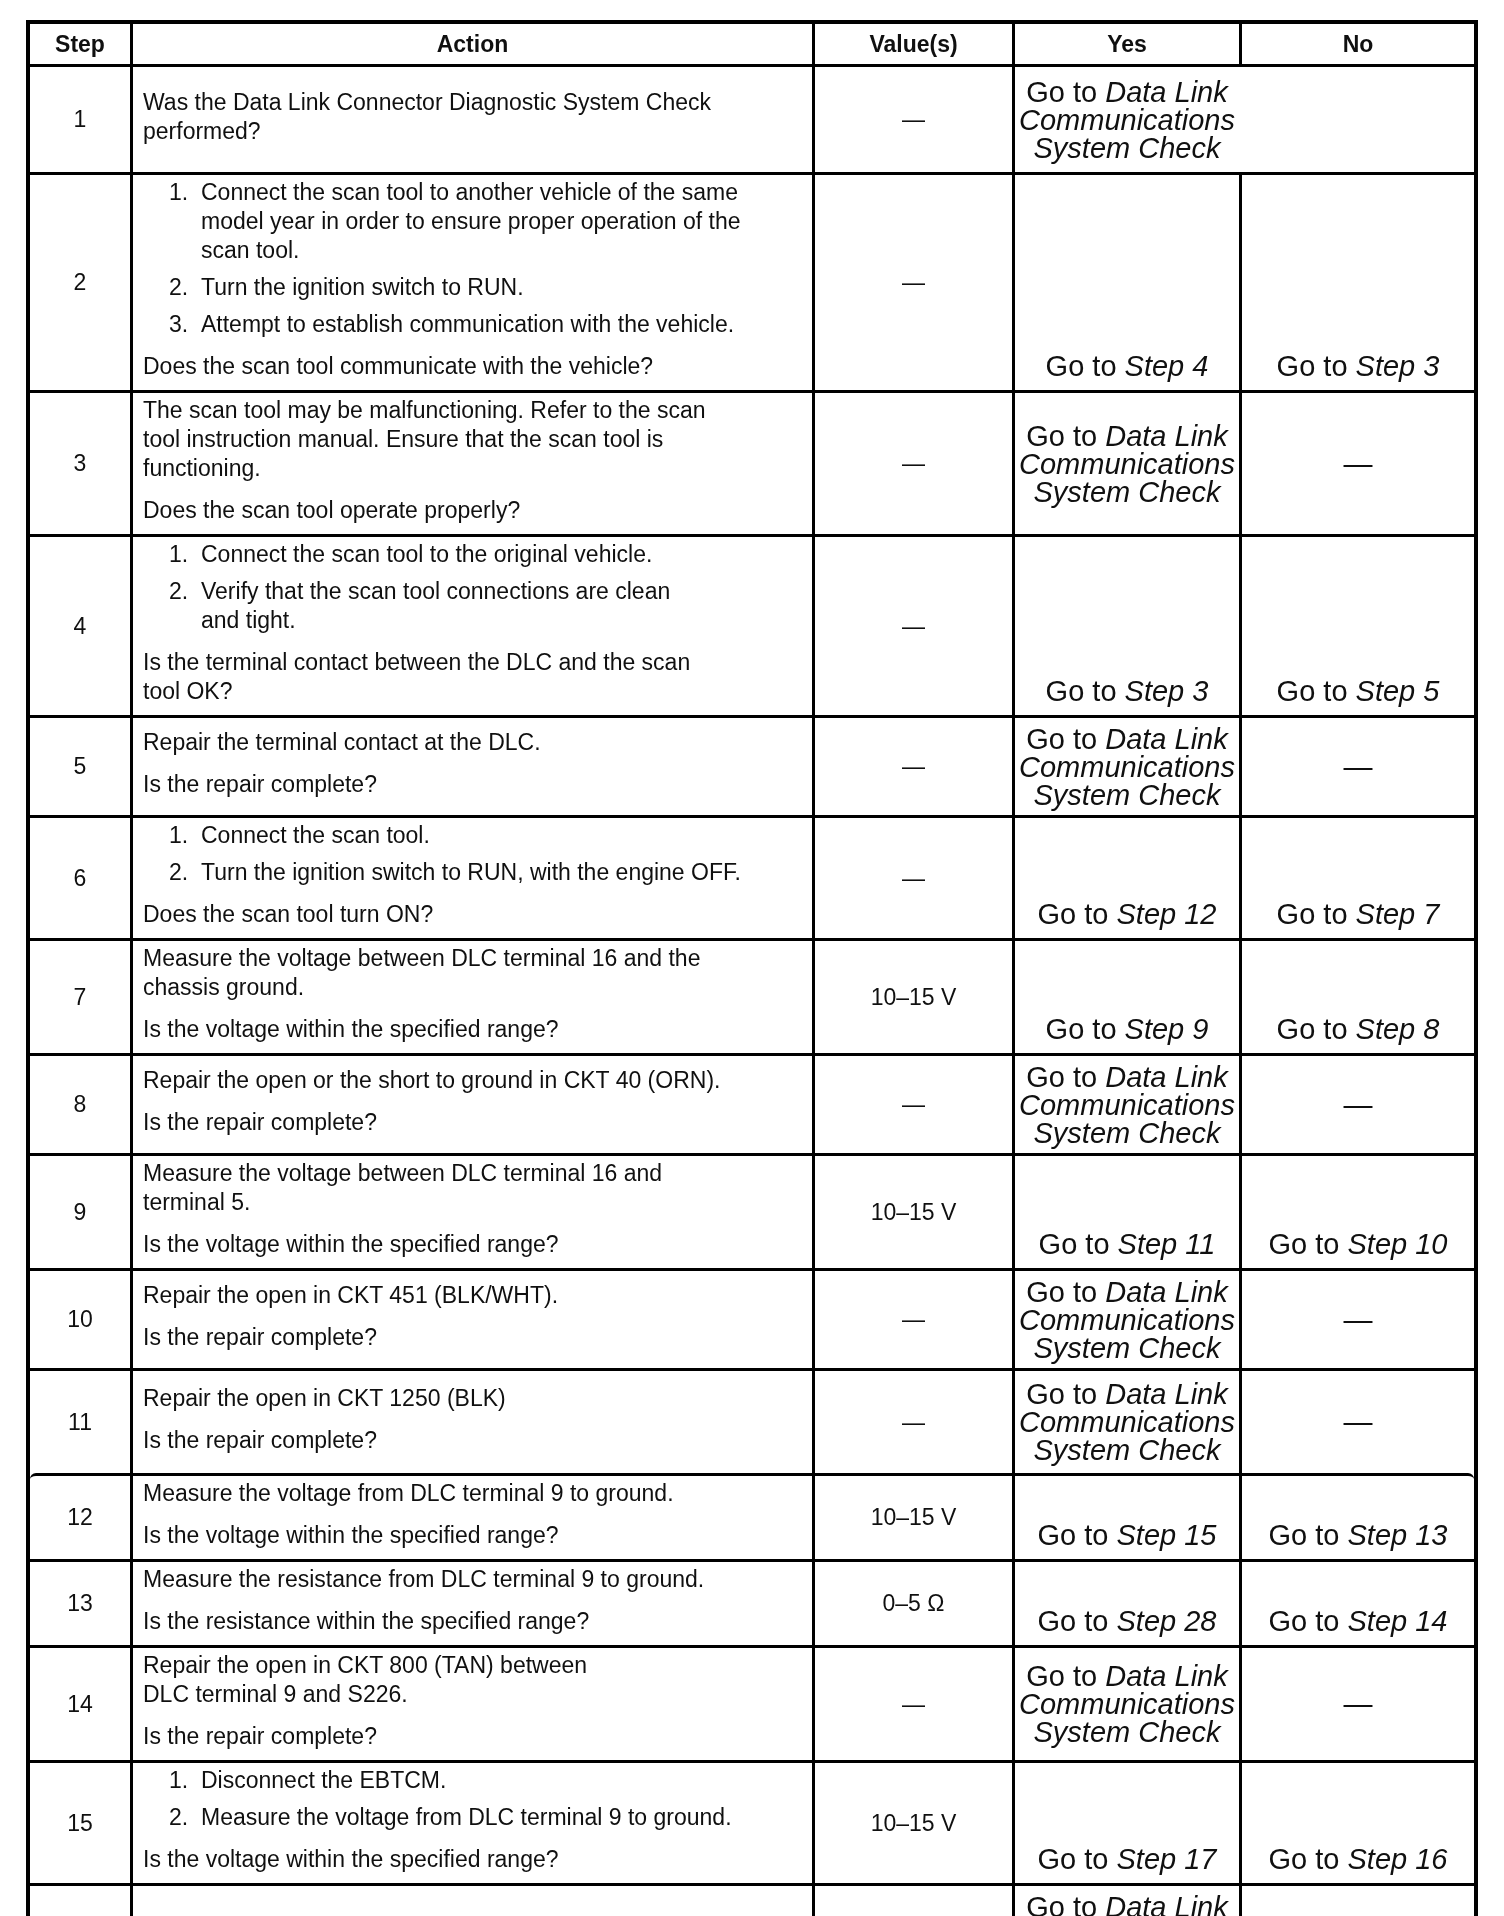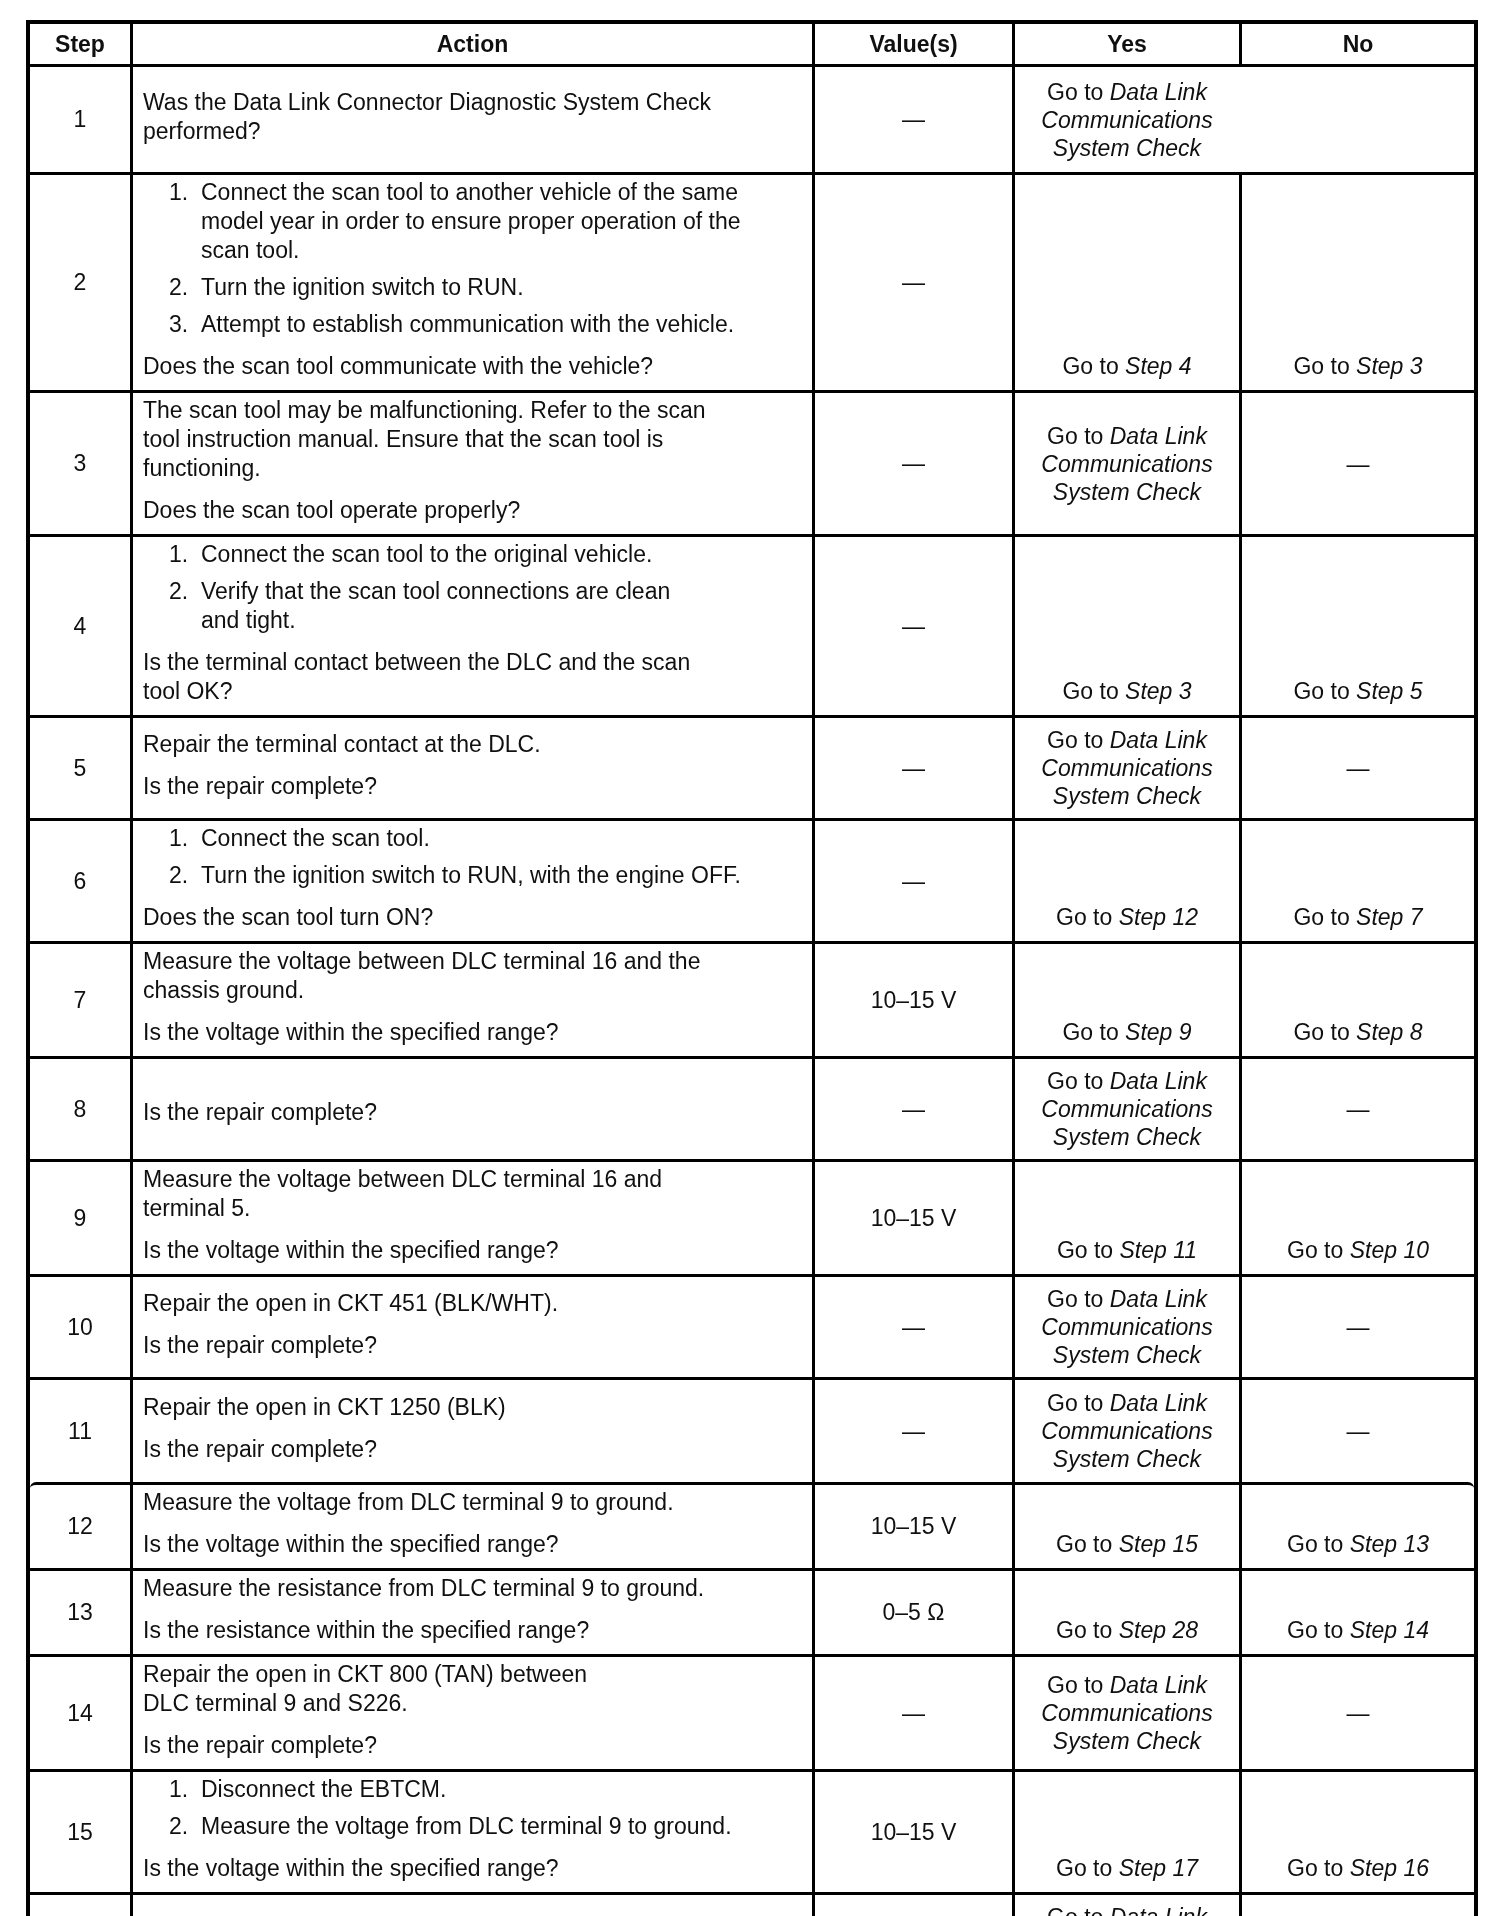--- a/index.html
+++ b/index.html
@@ -91,23 +91,23 @@
     align-items: center;
     justify-content: center;
     font-size: 23px;
     text-align: center;
   }
 
   .c-route {
     display: flex;
     justify-content: center;
     text-align: center;
-    font-size: 23px;
+    font-size: 29px;
     line-height: 28px;
-    padding: 8px 4px;
+    padding: 0 4px;
   }
   .c-route.mid { align-items: center; }
   .c-route.bot { align-items: flex-end; padding-bottom: 10px; }
   .route-target { font-style: italic; }
 </style>
 </head>
 <body>
 
 <div class="page">
   <div class="sheet dtable">
@@ -286,20 +286,23 @@
           </div>
           <div class="cell c-route bot">
             <div class="route-text"><span>Go to</span> <i class="route-target">Step 8</i></div>
           </div>
         </div>
         <div class="trow r8">
           <div class="cell c-step">
             <span class="step-number">8</span>
           </div>
           <div class="cell c-action">
+            <div class="action-top">
+              <div class="action-text">Repair the open or the short to ground in CKT 40 (ORN).</div>
+            </div>
             <div class="action-question">Is the repair complete?</div>
           </div>
           <div class="cell c-value">
             <span class="value-text">—</span>
           </div>
           <div class="cell c-route mid">
             <div class="route-text"><span>Go to</span> <i class="route-target">Data Link Communications System Check</i></div>
           </div>
           <div class="cell c-route mid">
             <span class="dash">—</span>

